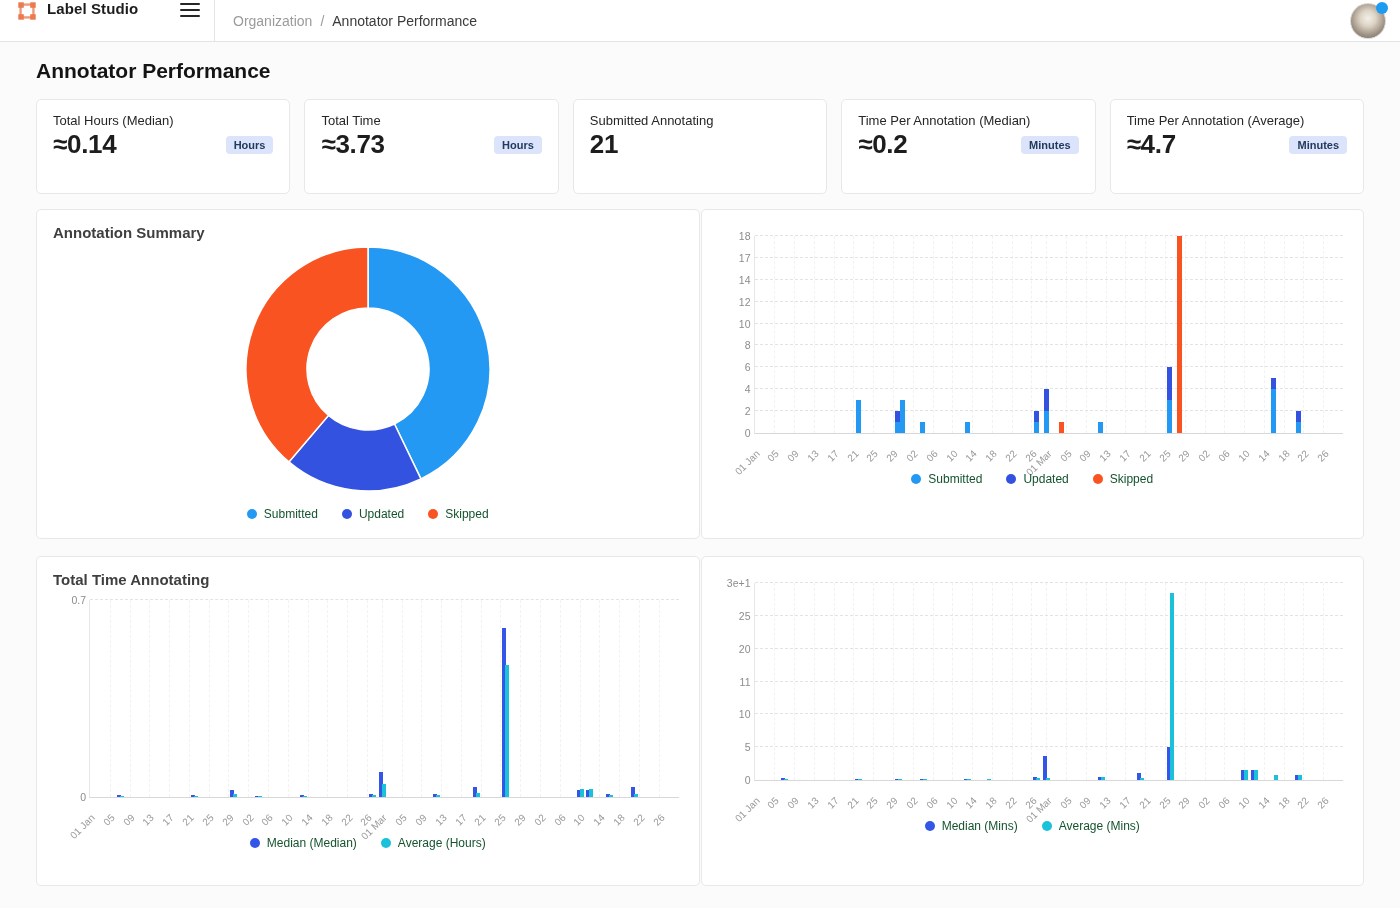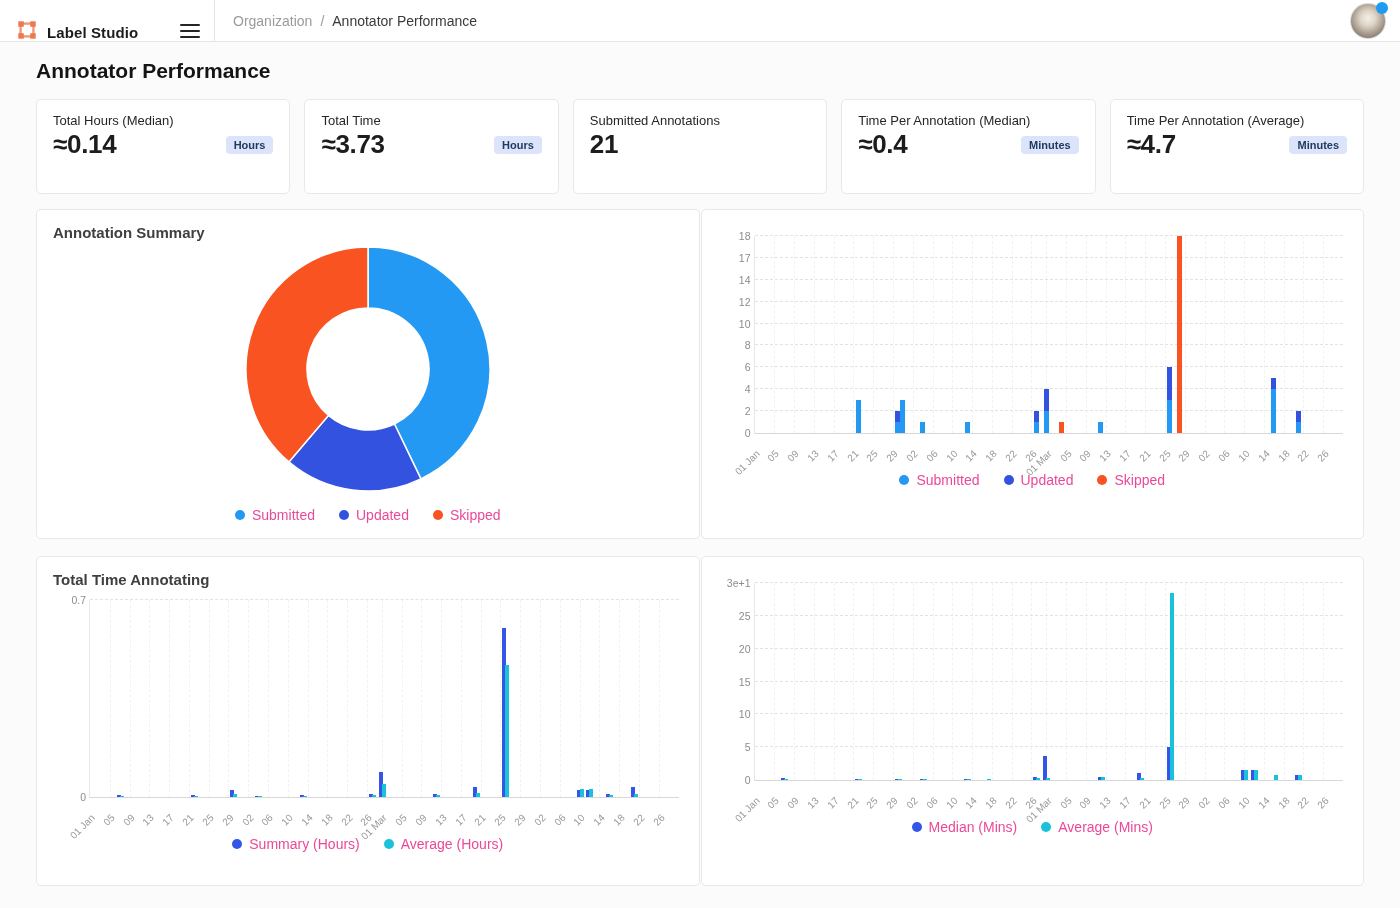--- a/index.html
+++ b/index.html
@@ -11,21 +11,21 @@
     color:#262626;
     overflow:hidden;
   }
   
   .topbar {
     height:42px; background:#fff; border-bottom:1px solid #e4e4e4;
     display:flex; align-items:center;
   }
   .brand {
     width:215px; height:100%; border-right:1px solid #e4e4e4;
-    display:flex; align-items:flex-end; padding:0 14px 0 16px;
+    display:flex; align-items:flex-start; padding:0 14px 0 16px;
   }
   .brand-logo { width:22px; height:22px; flex:0 0 auto; }
   .brand-name { font-size:15px; font-weight:700; color:#1c1c1c; margin-left:9px; letter-spacing:.1px; }
   .hamburger { margin-left:auto; width:20px; display:flex; flex-direction:column; gap:4px; cursor:pointer; padding:3px 0; }
   .hamburger span { display:block; height:2px; background:#262626; border-radius:1px; }
   .crumbs { margin-left:18px; font-size:14px; display:flex; gap:8px; align-items:center; }
   .crumb-root { color:#9b9b9b; cursor:pointer; }
   .crumb-sep { color:#9b9b9b; }
   .crumb-cur { color:#3a3a3a; }
   .avatar-wrap { margin-left:auto; margin-right:14px; position:relative; width:36px; height:36px; cursor:pointer; }
@@ -80,21 +80,21 @@
   .xlabs { position:absolute; left:36px; right:4px; top:214px; height:48px; }
   .xlab {
     position:absolute; width:58px; text-align:right; top:8px;
     font-size:10px; color:#999; white-space:nowrap;
     transform:rotate(-45deg); transform-origin:100% 0;
   }
   .legend { position:absolute; left:0; right:0; display:flex; justify-content:center; gap:24px; }
   .chart .legend { top:246px; }
   .legend-item { display:flex; align-items:center; gap:7px; cursor:pointer; }
   .legend-dot { width:10px; height:10px; border-radius:50%; }
-  .legend-label { font-size:14px; color:#ec4899; }
+  .legend-label { font-size:12px; color:#14532d; }
 </style>
 </head>
 <body>
 
 <header class="topbar">
   <div class="brand">
     <svg class="brand-logo" viewBox="0 0 24 24">
       <rect x="5" y="5" width="14" height="14" fill="none" stroke="#f09a77" stroke-width="2.6"></rect>
       <rect x="2.5" y="2.5" width="6" height="6" fill="#ec7950"></rect>
       <rect x="15.5" y="2.5" width="6" height="6" fill="#ec7950"></rect>
@@ -131,29 +131,29 @@
         </div>
       </div>
       <div class="card">
         <div class="card-label">Total Time</div>
         <div class="card-row">
           <span class="card-value">≈3.73</span>
           <span class="badge" style="background: rgb(219, 228, 251); color: rgb(34, 58, 94);">Hours</span>
         </div>
       </div>
       <div class="card">
-        <div class="card-label">Submitted Annotations</div>
+        <div class="card-label">Submitted Annotating</div>
         <div class="card-row">
           <span class="card-value">21</span>
         </div>
       </div>
       <div class="card">
         <div class="card-label">Time Per Annotation (Median)</div>
         <div class="card-row">
-          <span class="card-value">≈0.4</span>
+          <span class="card-value">≈0.2</span>
           <span class="badge" style="background: rgb(219, 228, 251); color: rgb(34, 58, 94);">Minutes</span>
         </div>
       </div>
       <div class="card">
         <div class="card-label">Time Per Annotation (Average)</div>
         <div class="card-row">
           <span class="card-value">≈4.7</span>
           <span class="badge" style="background: rgb(219, 228, 251); color: rgb(34, 58, 94);">Minutes</span>
         </div>
       </div>
@@ -396,21 +396,21 @@
             <div class="xlab" style="left: calc(79.8319% - 58px);">06</div>
             <div class="xlab" style="left: calc(83.1933% - 58px);">10</div>
             <div class="xlab" style="left: calc(86.5546% - 58px);">14</div>
             <div class="xlab" style="left: calc(89.916% - 58px);">18</div>
             <div class="xlab" style="left: calc(93.2773% - 58px);">22</div>
             <div class="xlab" style="left: calc(96.6387% - 58px);">26</div>
           </div>
           <div class="legend" style="top: 246px;">
             <div class="legend-item">
               <span class="legend-dot" style="background: rgb(51, 85, 232);"></span>
-              <span class="legend-label">Summary (Hours)</span>
+              <span class="legend-label">Median (Median)</span>
             </div>
             <div class="legend-item">
               <span class="legend-dot" style="background: rgb(25, 194, 216);"></span>
               <span class="legend-label">Average (Hours)</span>
             </div>
           </div>
         </div>
     </div>
     <div class="panel">
       <div class="chart">
@@ -443,21 +443,21 @@
             <div class="vline" style="left: 86.5546%;"></div>
             <div class="vline" style="left: 89.916%;"></div>
             <div class="vline" style="left: 93.2773%;"></div>
             <div class="vline" style="left: 96.6387%;"></div>
             <div class="ylab" style="top: 100%;">0</div>
             <div class="gridline" style="bottom: 16.6667%;"></div>
             <div class="ylab" style="top: 83.3333%;">5</div>
             <div class="gridline" style="bottom: 33.3333%;"></div>
             <div class="ylab" style="top: 66.6667%;">10</div>
             <div class="gridline" style="bottom: 50%;"></div>
-            <div class="ylab" style="top: 50%;">15</div>
+            <div class="ylab" style="top: 50%;">11</div>
             <div class="gridline" style="bottom: 66.6667%;"></div>
             <div class="ylab" style="top: 33.3333%;">20</div>
             <div class="gridline" style="bottom: 83.3333%;"></div>
             <div class="ylab" style="top: 16.6667%;">25</div>
             <div class="gridline" style="bottom: 100%;"></div>
             <div class="ylab" style="top: 0%;">3e+1</div>
             <div class="bar" style="left: calc(5.04202% - 3px); width: 4px; bottom: 0px; height: 1%; background: rgb(51, 85, 232); z-index: 1;"></div>
             <div class="bar" style="left: calc(5.04202% + 0px); width: 4px; bottom: 0px; height: 0.666667%; background: rgb(25, 194, 216); z-index: 2;"></div>
             <div class="bar" style="left: calc(17.6471% - 3px); width: 4px; bottom: 0px; height: 0.5%; background: rgb(51, 85, 232); z-index: 1;"></div>
             <div class="bar" style="left: calc(17.6471% + 0px); width: 4px; bottom: 0px; height: 0.333333%; background: rgb(25, 194, 216); z-index: 2;"></div>

